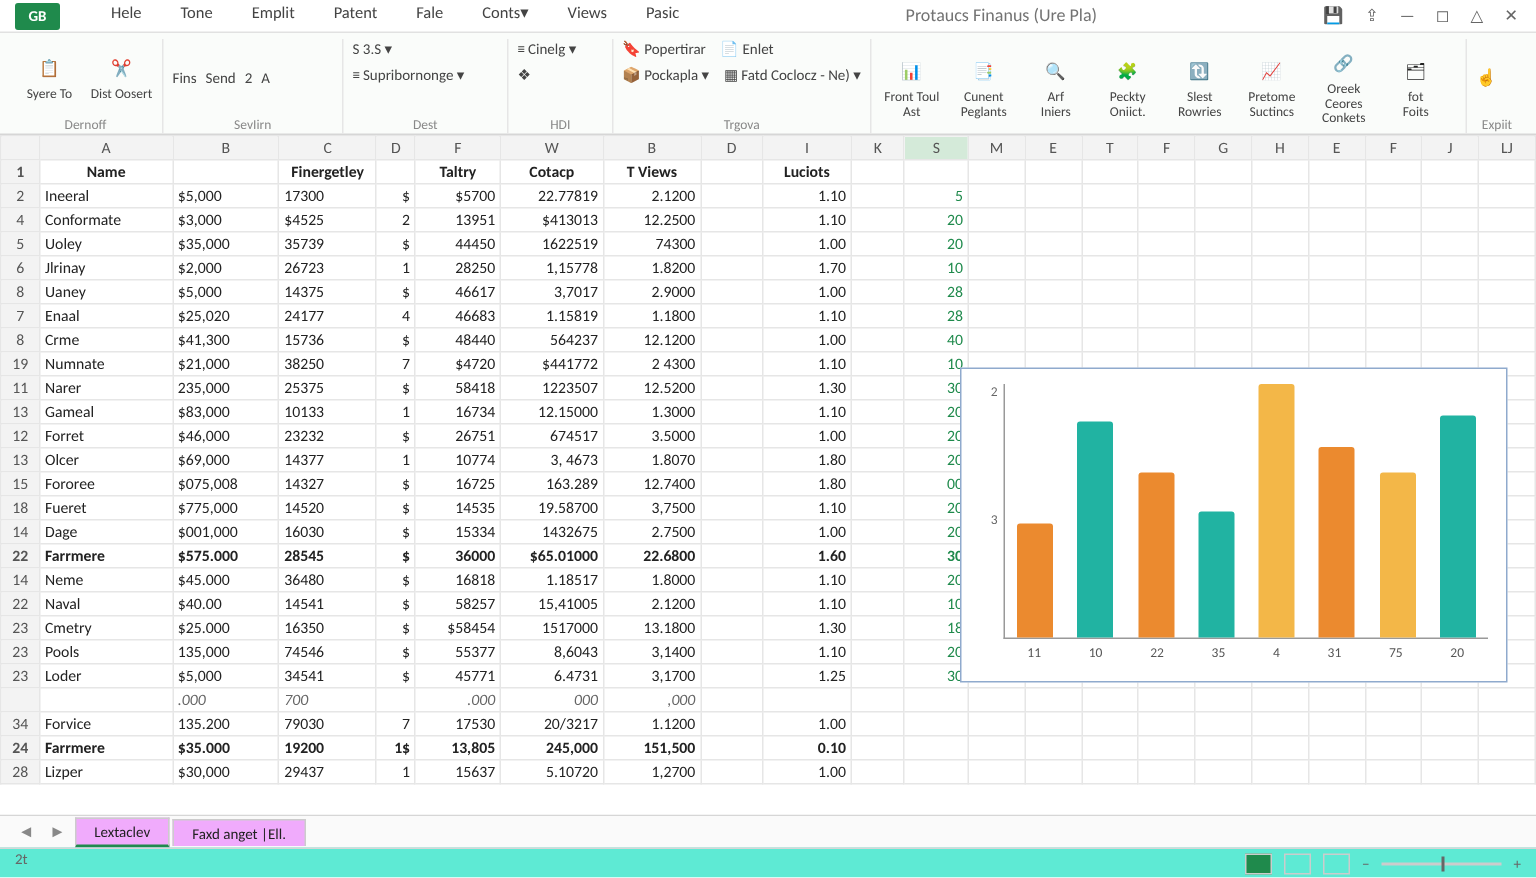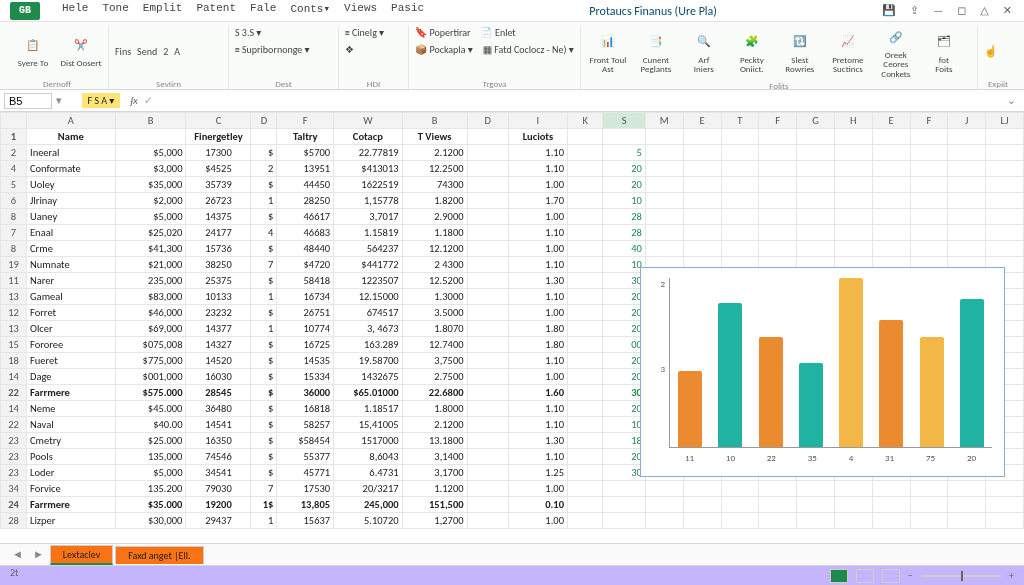--- a/index.html
+++ b/index.html
@@ -1,24 +1,24 @@
 <!DOCTYPE html>
 <html><head>
 <meta charset="utf-8">
 <style>
 * { box-sizing: border-box; margin: 0; padding: 0; }
 html, body { width: 1024px; height: 585px; overflow: hidden; font-family: "Segoe UI", Calibri, Arial, sans-serif; font-size: 11px; color: #222; background: #fff; }
 .app { width: 1024px; height: 585px; display: flex; flex-direction: column; }
 
 
 .titlebar { height: 22px; background: #fff; display: flex; align-items: center; border-bottom: 1px solid #e1e1e1; }
-.titlebar .menus { display: flex; gap: 14px; padding-left: 10px; font-family: Liberation Mono, monospace; }
+.titlebar .menus { display: flex; gap: 26px; padding-left: 10px; }
 .titlebar .app-btn { width: 30px; height: 18px; background: #1f8a4c; color: #fff; font-weight: bold; border-radius: 2px; display: inline-flex; align-items: center; justify-content: center; margin-right: 8px; font-size: 10px; }
 .titlebar .menu { color: #444; font-size: 11px; }
-.titlebar .title { flex: 1; text-align: center; color: #0c4a6e; font-size: 12px; }
+.titlebar .title { flex: 1; text-align: center; color: #737373; font-size: 12px; }
 .titlebar .win-ctrl { display: flex; gap: 14px; padding-right: 12px; color: #666; font-size: 11px; }
 
 
 .ribbon { height: 68px; background: #fafcfa; border-bottom: 1px solid #d6d6d6; display: flex; align-items: stretch; padding: 4px 6px 0; }
 .ribbon .group { display: flex; flex-direction: column; padding: 0 6px; border-right: 1px solid #e6e6e6; }
 .ribbon .group:last-child { border-right: none; }
 .ribbon .group-row { display: flex; align-items: center; gap: 6px; flex: 1; }
 .ribbon .group-label { text-align: center; font-size: 9px; color: #888; padding: 2px 0 0; }
 .ribbon .bigbtn { display: flex; flex-direction: column; align-items: center; gap: 2px; width: 42px; }
 .ribbon .bigbtn .ic { width: 22px; height: 22px; display: inline-flex; align-items: center; justify-content: center; }
@@ -32,22 +32,22 @@
 .fbar .fx { color: #666; padding: 0 6px; font-style: italic; }
 .fbar .formula { flex: 1; border: none; outline: none; font-size: 11px; padding-left: 4px; }
 
 
 .grid { flex: 1; position: relative; overflow: hidden; background: #fff; }
 .grid table { border-collapse: collapse; width: 100%; table-layout: fixed; }
 .grid th, .grid td { border: 1px solid #e6e6e6; height: 16px; padding: 0 3px; font-size: 10.5px; white-space: nowrap; overflow: hidden; }
 .grid thead th { background: #f3f3f3; color: #555; font-weight: normal; text-align: center; position: sticky; top: 0; }
 .grid .rowhdr { background: #f3f3f3; color: #555; text-align: center; width: 22px; }
 .grid .col-A { width: 75px; text-align: left; }
-.grid .col-B { width: 60px; text-align: right; }
-.grid .col-C { width: 55px; text-align: center; }
+.grid .col-B { width: 60px; text-align: left; }
+.grid .col-C { width: 55px; text-align: left; }
 .grid .col-D { width: 22px; text-align: right; }
 .grid .col-F { width: 48px; text-align: right; }
 .grid .col-W { width: 58px; text-align: right; }
 .grid .col-BB { width: 55px; text-align: right; }
 .grid .col-DD { width: 35px; text-align: right; }
 .grid .col-I { width: 50px; text-align: right; }
 .grid .col-K { width: 30px; text-align: right; }
 .grid .col-S { width: 36px; text-align: right; color: #1f8a4c; }
 .grid .col-M, .grid .col-E, .grid .col-T, .grid .col-FF, .grid .col-G, .grid .col-H, .grid .col-E2, .grid .col-F2, .grid .col-J, .grid .col-LJ { width: 32px; }
 .grid thead th.sel { background: #d4ead9; }
@@ -58,26 +58,26 @@
 
 .chart { position: absolute; top: 155px; left: 640px; width: 365px; height: 210px; border: 1px solid #8faacd; background: #fff; padding: 10px 6px 6px; }
 .chart .plot { position: relative; width: 100%; height: 170px; }
 .chart .yaxis { position: absolute; left: 0; top: 0; bottom: 0; width: 18px; display: flex; flex-direction: column; justify-content: space-between; font-size: 9px; color: #666; text-align: right; }
 .chart .bars { position: absolute; left: 22px; right: 6px; top: 0; bottom: 0; display: flex; align-items: flex-end; justify-content: space-around; border-left: 1px solid #999; border-bottom: 1px solid #999; }
 .chart .bar { width: 24px; border-radius: 2px 2px 0 0; }
 .chart .xaxis { display: flex; justify-content: space-around; padding-left: 22px; padding-right: 6px; margin-top: 4px; font-size: 9px; color: #555; }
 
 
 .sheettabs { height: 22px; border-top: 1px solid #d6d6d6; display: flex; align-items: center; padding: 0 8px; gap: 2px; background: #fafafa; }
-.sheettabs .tab { padding: 2px 12px; border: 1px solid #ccc; border-bottom: none; background: #f97316; font-size: 10px; }
+.sheettabs .tab { padding: 2px 12px; border: 1px solid #ccc; border-bottom: none; background: #f0abfc; font-size: 10px; }
 .sheettabs .tab.active { border-bottom: 2px solid #1f8a4c; }
 .sheettabs .arrow { color: #888; padding: 0 4px; }
 
 
-.status { height: 20px; border-top: 1px solid #d6d6d6; display: flex; justify-content: space-between; padding: 0 10px; background: #c4b5fd; font-size: 10px; color: #666; }
+.status { height: 20px; border-top: 1px solid #d6d6d6; display: flex; justify-content: space-between; padding: 0 10px; background: #5eead4; font-size: 10px; color: #666; }
 .status .right { display: flex; gap: 8px; align-items: center; }
 .status .viewbtn { width: 18px; height: 14px; border: 1px solid #ccc; }
 .status .slider { width: 80px; height: 2px; background: #ccc; position: relative; }
 .status .slider::after { content: ""; position: absolute; top: -4px; left: 40px; width: 2px; height: 10px; background: #666; }
 </style>
 </head>
 <body>
 
 <div class="app">
 
@@ -184,39 +184,29 @@
           </div>
           <div class="bigbtn">
             <span class="ic">🔗</span>
             <span class="lbl">Oreek<br>Ceores<br>Conkets</span>
           </div>
           <div class="bigbtn">
             <span class="ic">🗂</span>
             <span class="lbl">fot<br>Foits</span>
           </div>
         </div>
-      <div class="group-label">Folits</div>
     </div>
     <div class="group" style="min-width:40px">
       <div class="group-row">
           <span>☝</span>
         </div>
       <div class="group-label">Expiit</div>
     </div>
   </div>
 
-  <div class="fbar">
-    <input class="namebox" value="B5" style="">
-    <span style="color:#888;padding-right:20px">▾</span>
-    <span class="fsa">F S A ▾</span>
-    <span class="fx">ʄx</span>
-    <span style="color:#aaa">✓</span>
-    <input class="formula" style="">
-    <span style="padding:0 8px;color:#888">⌄</span>
-  </div>
 
   <div class="grid">
     <table>
       <colgroup>
         <col style="width:22px">
           <col class="col-A">
           <col class="col-B">
           <col class="col-C">
           <col class="col-D">
           <col class="col-F">
@@ -785,20 +775,44 @@
             <td></td>
             <td></td>
             <td></td>
             <td></td>
             <td></td>
             <td></td>
             <td></td>
             <td></td>
             <td></td>
           </tr>
+          <tr class="italrow">
+            <td class="rowhdr"></td>
+            <td class="col-A"></td>
+            <td class="col-B">.000</td>
+            <td class="col-C">700</td>
+            <td class="col-D"></td>
+            <td class="col-F">.000</td>
+            <td class="col-W">000</td>
+            <td class="col-BB">,000</td>
+            <td class="col-DD"></td>
+            <td class="col-I"></td>
+            <td class="col-K"></td>
+            <td class="col-S"></td>
+            <td></td>
+            <td></td>
+            <td></td>
+            <td></td>
+            <td></td>
+            <td></td>
+            <td></td>
+            <td></td>
+            <td></td>
+            <td></td>
+          </tr>
           <tr>
             <td class="rowhdr">34</td>
             <td class="col-A">Forvice</td>
             <td class="col-B">135.200</td>
             <td class="col-C">79030</td>
             <td class="col-D">7</td>
             <td class="col-F">17530</td>
             <td class="col-W">20/3217</td>
             <td class="col-BB">1.1200</td>
             <td class="col-DD"></td>

